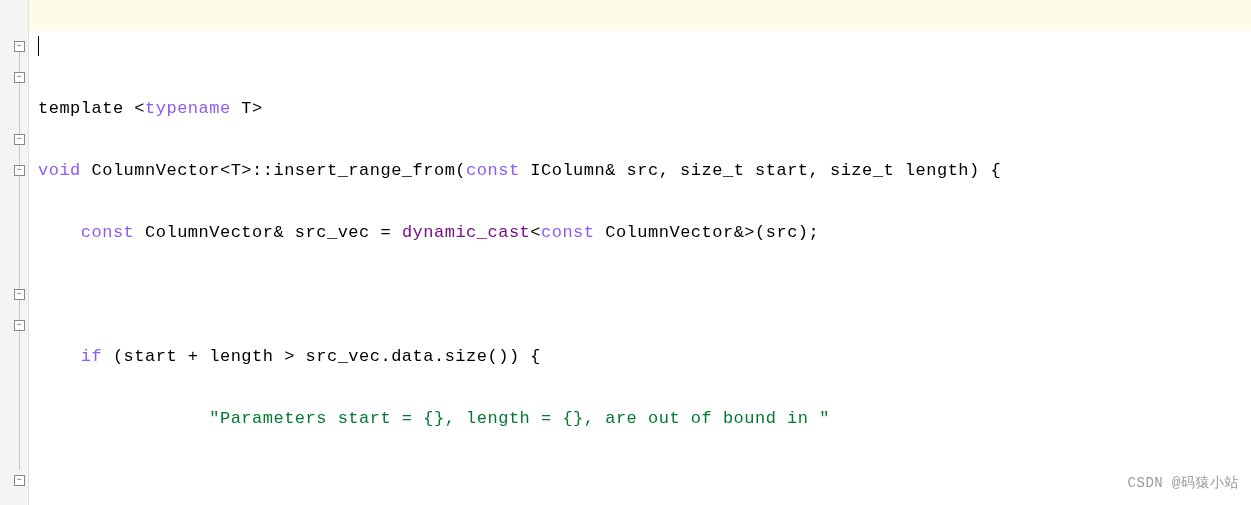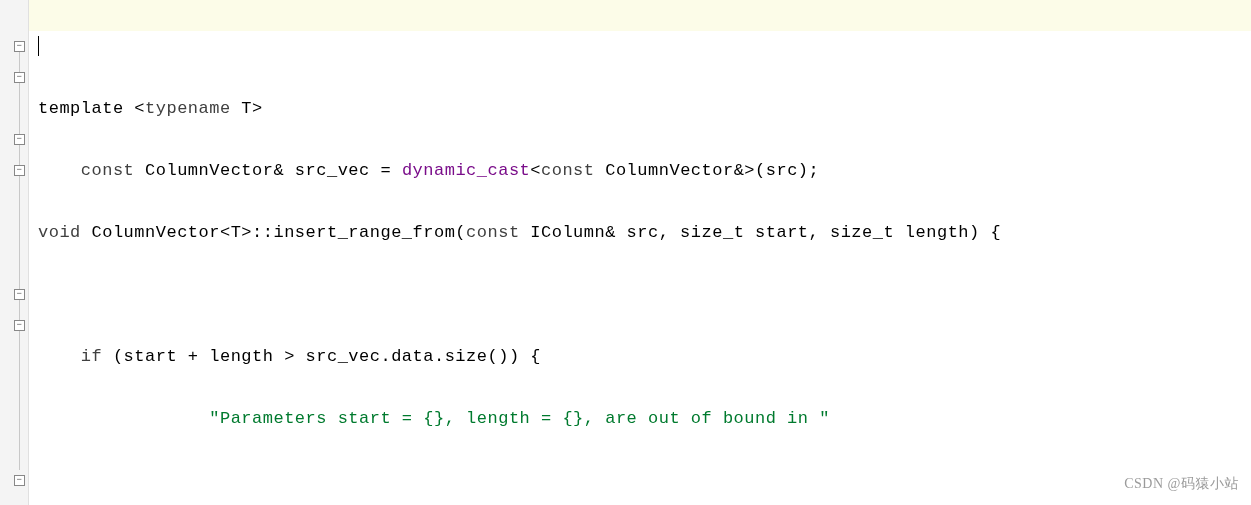--- a/index.html
+++ b/index.html
@@ -49,35 +49,35 @@
   .line { display: block; }
   .cursor {
     display: inline-block;
     width: 1px;
     height: 20px;
     background: #000;
     vertical-align: text-bottom;
     position: relative;
     top: 0px;
   }
-  .kw   { color: #404040; }
+  .kw   { color: #8b5cf6; }
   .type { color: #7a0d8a; }
   .str  { color: #007a2e; }
   .hl-line {
     position: absolute;
     left: 29px;
     right: 0;
     height: 31px;
     background: #fcfce8;
   }
   .watermark {
     position: absolute;
     right: 12px;
     bottom: 6px;
-    font-family: Liberation Serif, serif;
+    font-family: Liberation Mono, monospace;
     font-size: 14px;
     color: rgba(120,120,120,0.75);
     letter-spacing: 0.5px;
   }
   .fold-line {
     position: absolute;
     left: 19px;
     width: 1px;
     background: #c8c8c8;
   }
@@ -95,22 +95,22 @@
 <div class="fold" style="top:72px;"></div>
 <div class="fold" style="top:134px;"></div>
 <div class="fold" style="top:165px;"></div>
 <div class="fold" style="top:289px;"></div>
 <div class="fold" style="top:320px;"></div>
 <div class="fold" style="top:475px;"></div>
 
 <div class="code">
 <span class="line"><span class="cursor"></span></span>
 <span class="line"><span>template &lt;</span><span class="kw">typename</span><span> T&gt;</span></span>
+<span class="line"><span class="kw">void</span><span> ColumnVector&lt;T&gt;::insert_range_from(</span><span class="kw">const</span><span> IColumn&amp; src, size_t start, size_t length) {</span></span>
 <span class="line"><span>    </span><span class="kw">const</span><span> ColumnVector&amp; src_vec = </span><span class="type">dynamic_cast</span><span>&lt;</span><span class="kw">const</span><span> ColumnVector&amp;&gt;(src);</span></span>
-<span class="line"><span class="kw">void</span><span> ColumnVector&lt;T&gt;::insert_range_from(</span><span class="kw">const</span><span> IColumn&amp; src, size_t start, size_t length) {</span></span>
 <span class="line"> </span>
 <span class="line"><span>    </span><span class="kw">if</span><span> (start + length &gt; src_vec.data.size()) {</span></span>
 <span class="line"><span>                </span><span class="str">"Parameters start = {}, length = {}, are out of bound in "</span></span>
 
 
 
 
 
 
 

